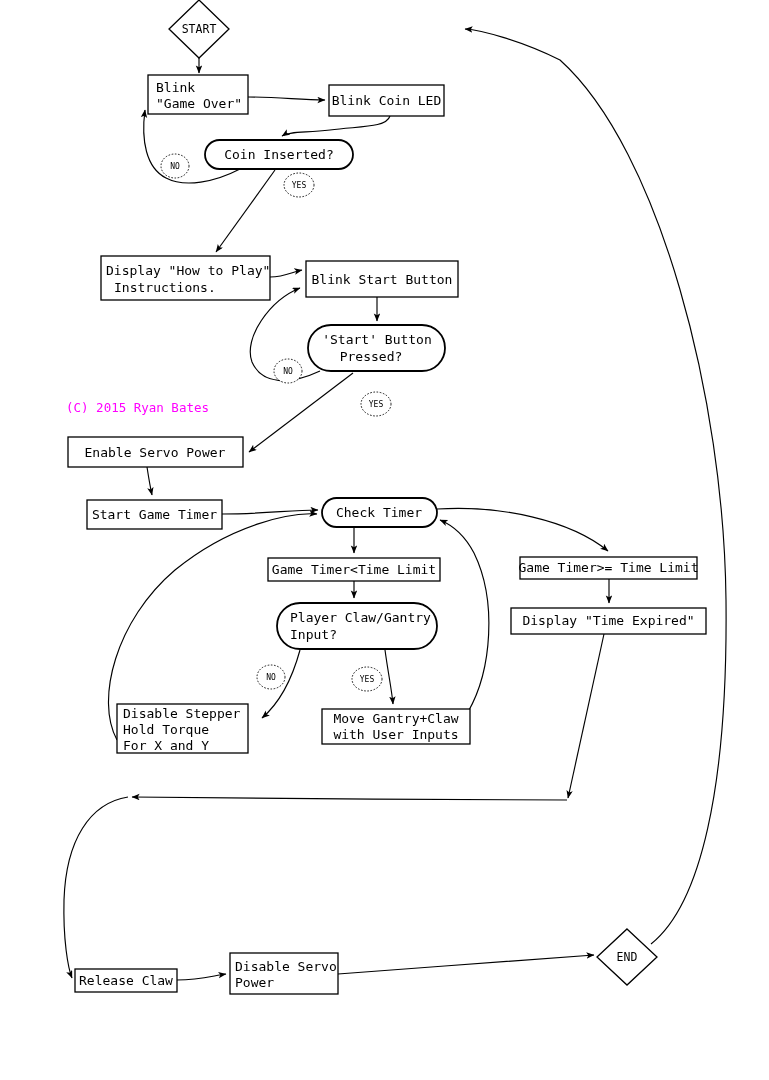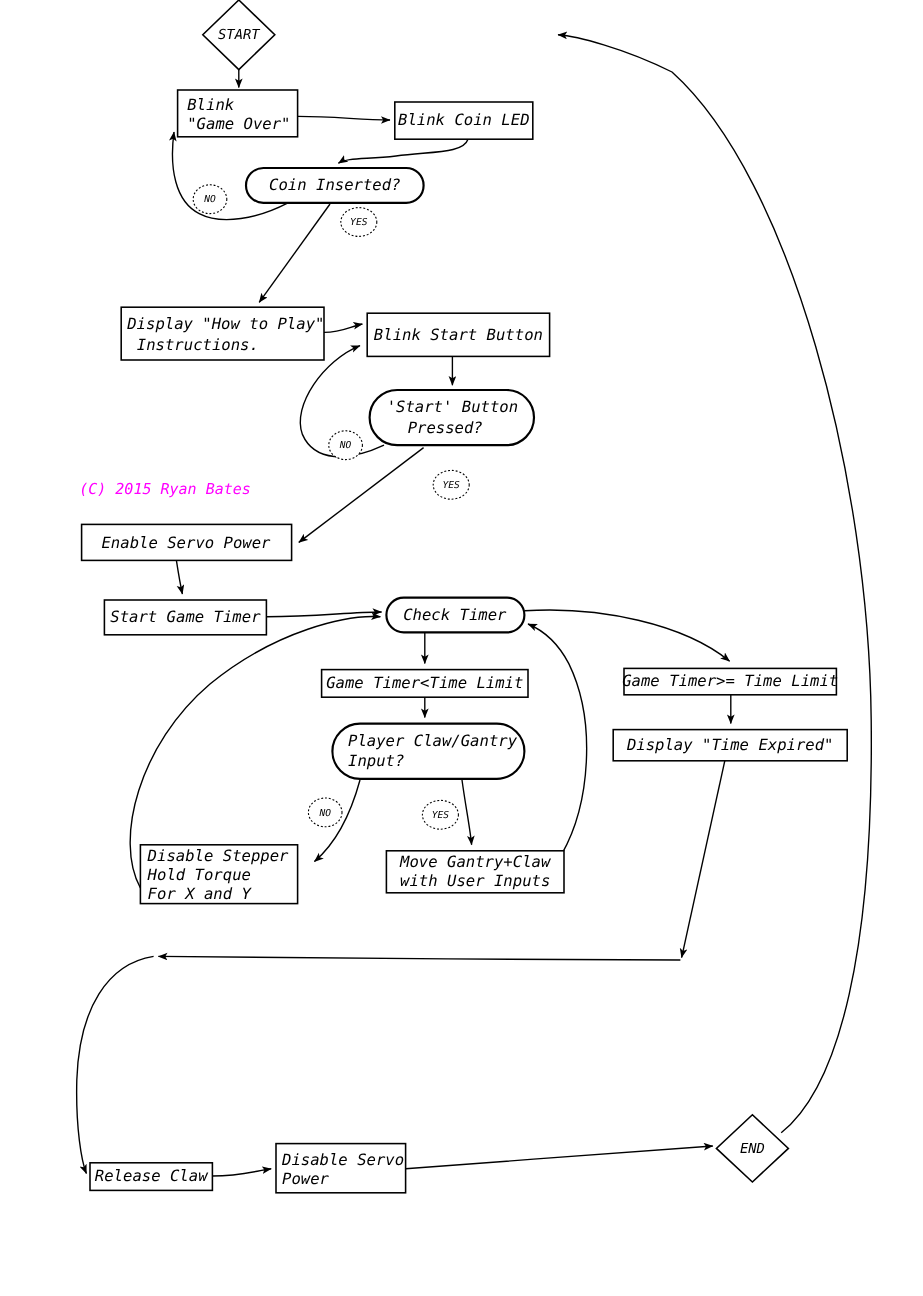--- a/index.html
+++ b/index.html
@@ -12,21 +12,20 @@
     width: 769px;
     height: 1080px;
     font-family: "DejaVu Sans Mono", "Liberation Mono", monospace;
     overflow: hidden;
   }
   #chart-root {
     position: relative;
     width: 769px;
     height: 1072px;
     background: #ffffff;
-    font-style: italic;
   }
   svg#flow {
     display: block;
     width: 769px;
     height: 1080px;
   }
   .node-rect {
     fill: #ffffff;
     stroke: #000000;
     stroke-width: 1.3;

